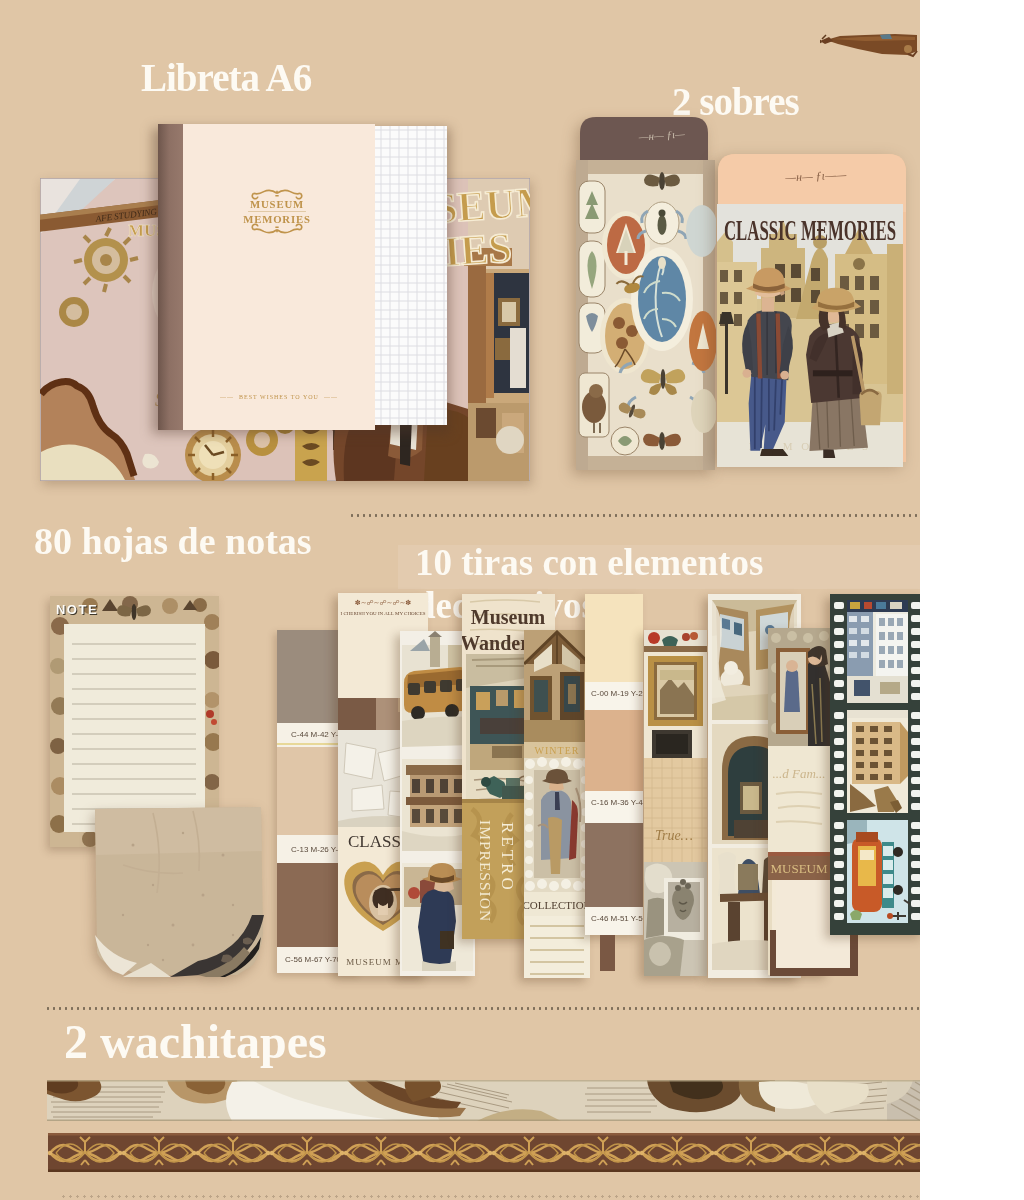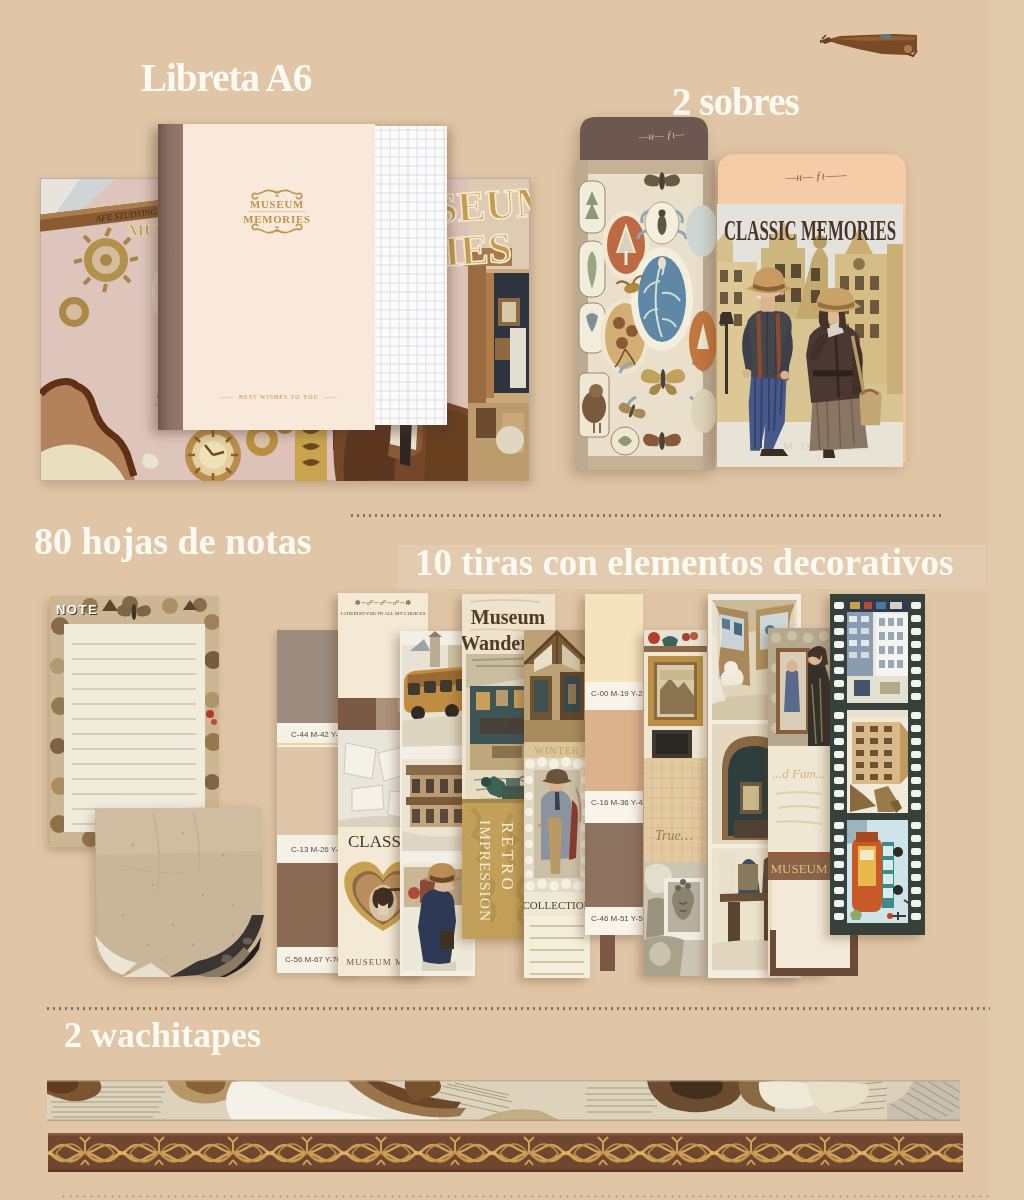--- a/index.html
+++ b/index.html
@@ -1,16 +1,16 @@
 <!DOCTYPE html>
 <html><head>
 <meta charset="utf-8">
 <style>
   html,body{margin:0;padding:0;}
-  #canvas{position:relative;width:1024px;height:1200px;background:#e0c6a6;overflow:hidden;
+  #canvas{position:relative;width:920px;height:1200px;background:#e0c6a6;overflow:hidden;
     font-family:"Liberation Serif", serif;}
   .abs{position:absolute;}
   .hd{color:#fdfaf3;font-weight:bold;font-family:"Liberation Serif",serif;}
 </style>
 </head>
 <body>
 <div id="canvas">
 
   <div class="abs" style="left:988px;top:0;width:36px;height:1200px;background:rgba(255,255,255,0.06);"></div>
 
@@ -880,21 +880,21 @@
     <path d="M68 318 l0 8 M60 322 l16 0 M74 306 l6 4" stroke="#3e3a32" stroke-width="2"></path>
     <circle cx="60" cy="322" r="3" fill="#b84a20"></circle>
     <path d="M20 320 q6 -8 12 0 l-2 6 -8 0 Z" fill="#8aa86a"></path>
 
     <rect x="15" y="110" width="65" height="5" fill="#35413a"></rect>
     <rect x="15" y="220" width="65" height="5" fill="#35413a"></rect>
   </svg>
 
   <div class="abs" style="left:45px;top:1007px;width:945px;height:3px;background-image:radial-gradient(circle, #7e6e5a 1.1px, transparent 1.3px);background-size:6px 3px;"></div>
 
-  <div class="abs hd" style="left:64px;top:1014px;font-size:36px;">2 wachitapes</div>
+  <div class="abs hd" style="left:64px;top:1014px;font-size:48px;">2 wachitapes</div>
 
   <svg class="abs" style="left:47px;top:1080px;" width="913" height="41" viewBox="0 0 913 41">
     <rect width="913" height="41" fill="#ddd2bc"></rect>
 
     <g stroke="#a3937a" stroke-width="0.9">
       <path d="M6 7 h110 M4 12 h114 M6 17 h108 M4 22 h112 M6 27 h106 M4 32 h110 M6 37 h100"></path>
       <path d="M395 6 l70 16 M392 12 l70 16 M389 18 l66 15 M400 4 l60 14 M408 3 l54 12"></path>
       <path d="M540 8 h70 M538 14 h74 M540 20 h68 M538 26 h72 M540 32 h64"></path>
       <path d="M775 8 l60 -6 M777 14 l66 -6 M779 20 l62 -5 M781 26 l58 -5 M783 32 l54 -4"></path>
       <path d="M858 8 h50 M856 14 h54 M858 20 h48 M856 26 h52 M858 32 h46"></path>

